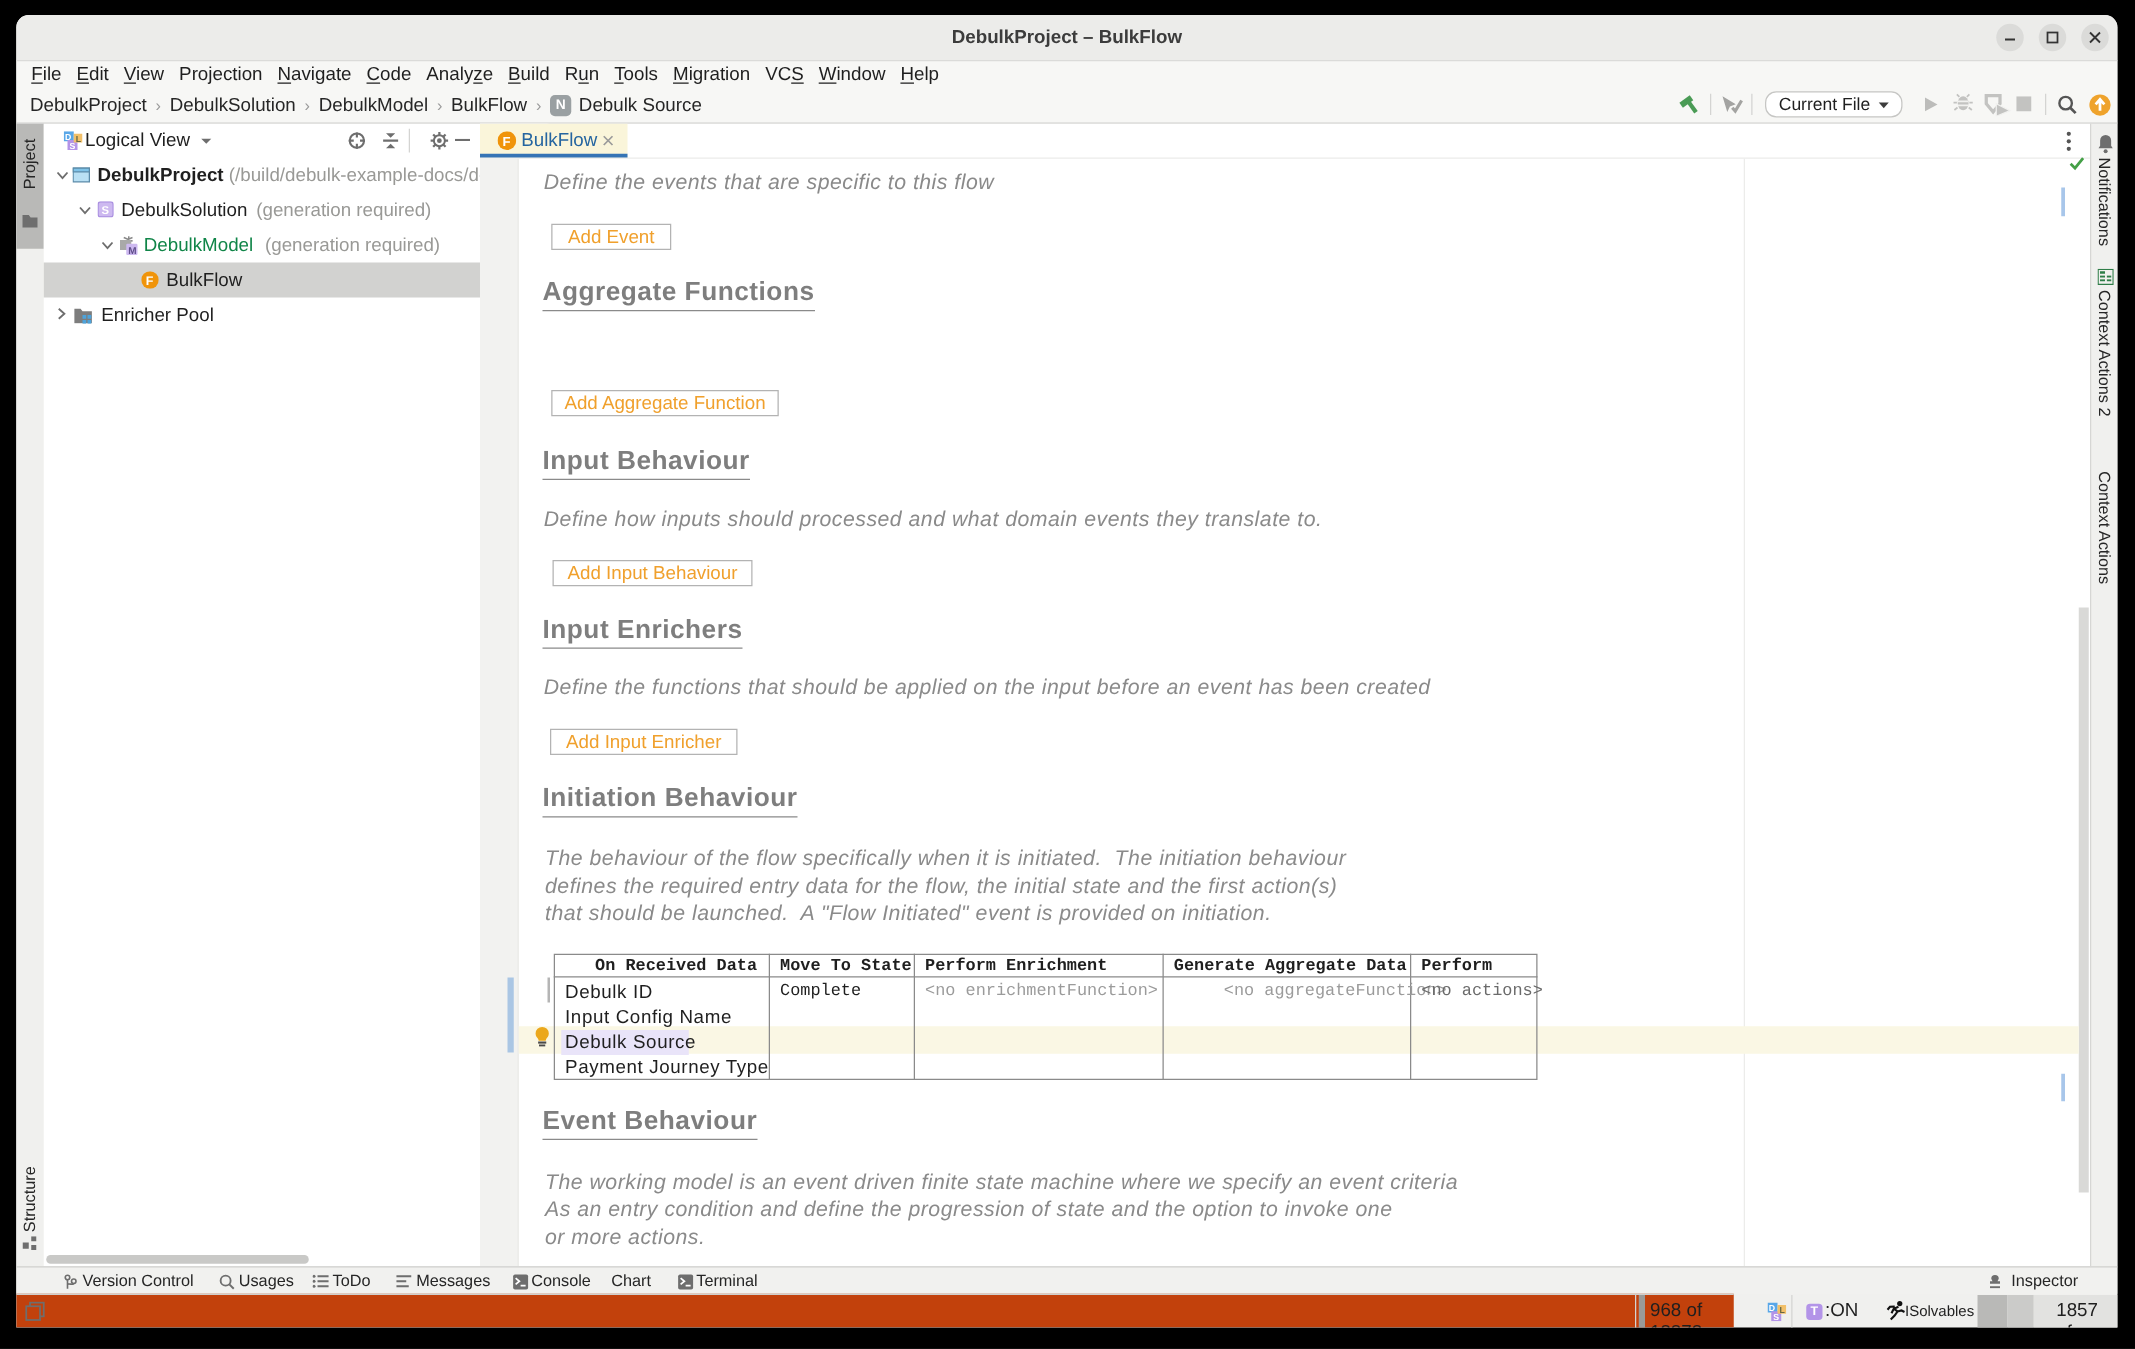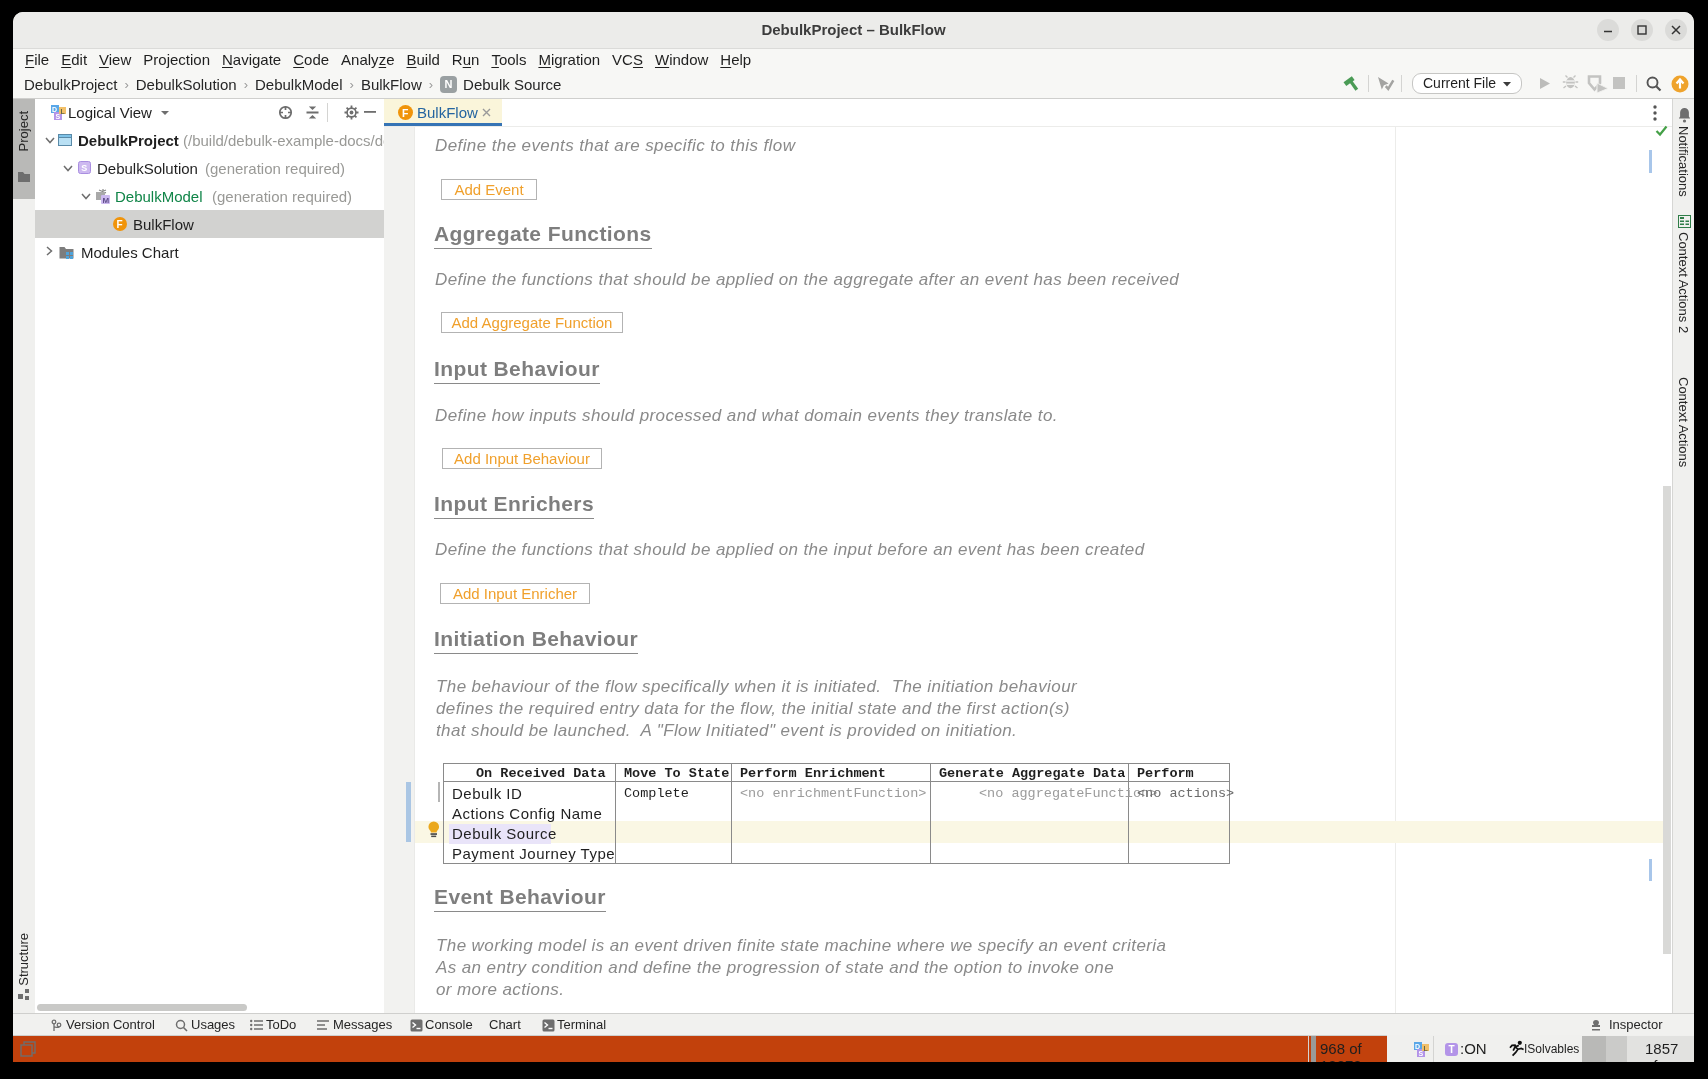--- a/index.html
+++ b/index.html
@@ -264,21 +264,21 @@
       <svg class="abs chev" style="left:10px;top:8px" width="9" height="10">
             <path d="M2 1 L6.5 5 L2 9" fill="none" stroke="#6e6e6e" stroke-width="1.5"></path>
           </svg>
       <svg class="abs" style="left:24px;top:7px" width="15" height="14">
             <path d="M0.5 2 h5 l1.5 2 H14.5 v9.5 H0.5 z" fill="#7d7d7d"></path>
             <rect x="7" y="7" width="3" height="3" fill="#4da3db"></rect>
             <rect x="11" y="7" width="3" height="3" fill="#4da3db"></rect>
             <rect x="7" y="11" width="3" height="3" fill="#4da3db"></rect>
             <rect x="11" y="11" width="3" height="3" fill="#4da3db"></rect>
           </svg>
-      <span class="abs" style="left:46px;top:6px;color:#1f1f1f;">Modules Chart</span>
+      <span class="abs" style="left:46px;top:6px;color:#1f1f1f;">Enricher Pool</span>
     </div>
     <div class="abs" style="left:2px;top:905px;width:210px;height:7px;border-radius:4px;background:#c9c9c7;"></div>
   </div>
 
   <div class="editor" id="editor">
 
     <div class="abs" style="left:0;top:27px;width:1288px;height:1px;background:#ececea;"></div>
     <div class="abs" style="left:0;top:0;width:118px;height:27px;background:#faf5da;"></div>
     <div class="abs" style="left:0;top:24px;width:118px;height:3px;background:#3674b5;"></div>
     <svg class="abs" style="left:14px;top:6px" width="15" height="15">
@@ -309,21 +309,20 @@
     <div class="abs" style="left:31px;top:722px;width:1248px;height:22px;background:#faf7e4;"></div>
     <svg class="abs" style="left:43.5px;top:722px" width="12" height="17">
           <path d="M5.75 0.5 a5.3 5.3 0 0 1 5.3 5.3 c0 2.1-1.2 3.2-2.1 4.3 l-.4 1.4 h-5.6 l-.4-1.4 C1.65 9 0.45 7.9 0.45 5.8 a5.3 5.3 0 0 1 5.3-5.3z" fill="#eba81c"></path>
           <rect x="2.5" y="12.2" width="6.5" height="1.7" fill="#4a4a4a"></rect>
           <rect x="3.2" y="14.6" width="5" height="1.5" fill="#4a4a4a"></rect>
         </svg>
 
     <div class="abs ital" style="left:51px;top:37px;">Define the events that are specific to this flow</div>
     <div class="btn" style="left:57px;top:80px;width:96px;">Add Event</div>
     <div class="abs heading" style="left:50px;top:123px;">Aggregate Functions</div>
-    <div class="abs ital" style="left:51px;top:171px;">Define the functions that should be applied on the aggregate after an event has been received</div>
     <div class="btn" style="left:57px;top:213px;width:182px;">Add Aggregate Function</div>
     <div class="abs heading" style="left:50px;top:258px;">Input Behaviour</div>
     <div class="abs ital" style="left:51px;top:307px;">Define how inputs should processed and what domain events they translate to.</div>
     <div class="btn" style="left:58px;top:349px;width:160px;">Add Input Behaviour</div>
     <div class="abs heading" style="left:50px;top:393px;">Input Enrichers</div>
     <div class="abs ital" style="left:51px;top:441px;">Define the functions that should be applied on the input before an event has been created</div>
     <div class="btn" style="left:56px;top:484px;width:150px;">Add Input Enricher</div>
     <div class="abs heading" style="left:50px;top:528px;">Initiation Behaviour</div>
     <div class="abs ital" style="left:52px;top:577px;line-height:22px;">The behaviour of the flow specifically when it is initiated.  The initiation behaviour
 defines the required entry data for the flow, the initial state and the first action(s)
@@ -336,21 +335,21 @@
     <div class="abs" style="left:347px;top:664px;width:1px;height:101px;background:#8a8a8a;"></div>
     <div class="abs" style="left:546px;top:664px;width:1px;height:101px;background:#8a8a8a;"></div>
     <div class="abs" style="left:744px;top:664px;width:1px;height:101px;background:#8a8a8a;"></div>
     <div class="abs" style="left:59px;top:682px;width:787px;height:1px;background:#8a8a8a;"></div>
     <div class="abs mono thead" style="left:68px;top:667px;margin-left:24px;">On Received Data</div>
     <div class="abs mono thead" style="left:240px;top:667px;">Move To State</div>
     <div class="abs mono thead" style="left:356px;top:667px;">Perform Enrichment</div>
     <div class="abs mono thead" style="left:555px;top:667px;">Generate Aggregate Data</div>
     <div class="abs mono thead" style="left:753px;top:667px;">Perform</div>
     <div class="abs tcell" style="left:68px;top:686px;">Debulk ID</div>
-    <div class="abs tcell" style="left:68px;top:706px;">Actions Config Name</div>
+    <div class="abs tcell" style="left:68px;top:706px;">Input Config Name</div>
     <div class="abs tcell" style="left:68px;top:726px;">Debulk Source</div>
     <div class="abs tcell" style="left:68px;top:746px;">Payment Journey Type</div>
     <div class="abs mono tmono" style="left:240px;top:687px;">Complete</div>
     <div class="abs mono tmono" style="left:356px;top:687px;color:#9b9b9b;">&lt;no enrichmentFunction&gt;</div>
     <div class="abs mono tmono" style="left:555px;top:687px;color:#9b9b9b;margin-left:40px;">&lt;no aggregateFunction&gt;</div>
     <div class="abs mono tmono" style="left:753px;top:687px;color:#6b6b6b;">&lt;no actions&gt;</div>
 
     <div class="abs heading" style="left:50px;top:786px;">Event Behaviour</div>
     <div class="abs ital" style="left:52px;top:836px;line-height:22px;">The working model is an event driven finite state machine where we specify an event criteria
 As an entry condition and define the progression of state and the option to invoke one

